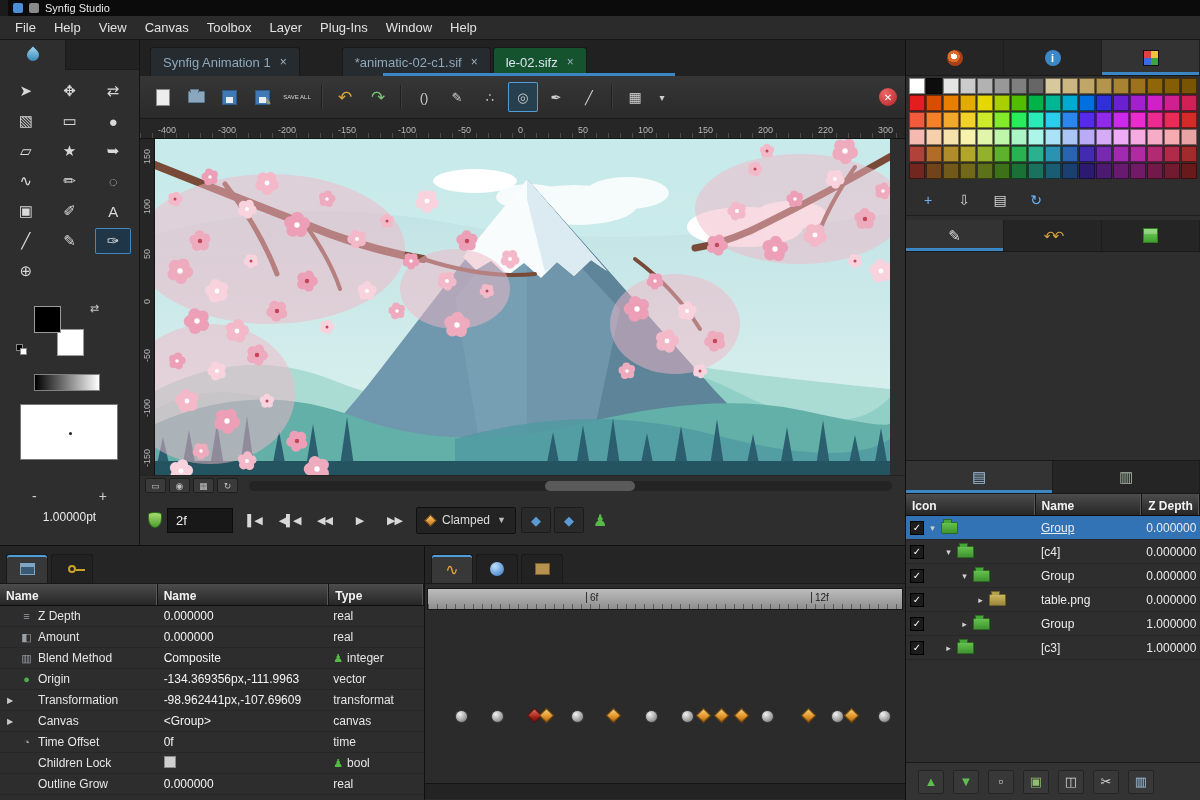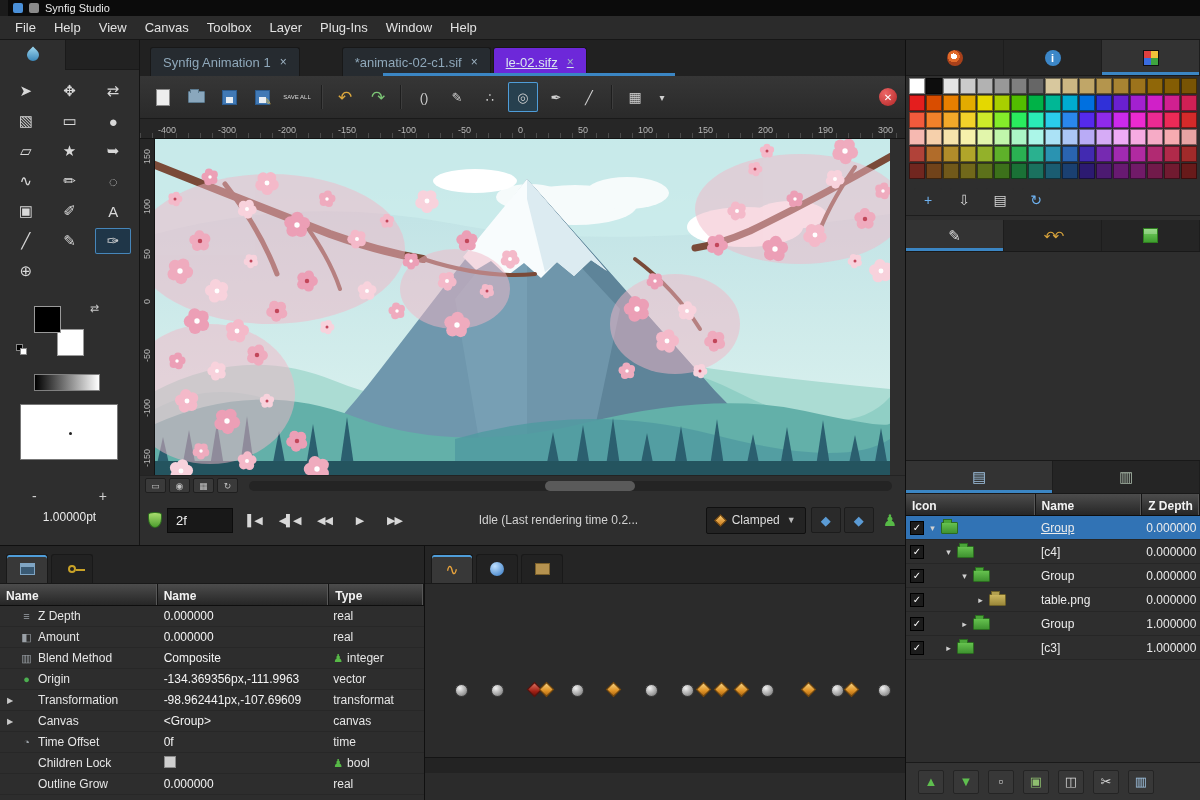--- a/index.html
+++ b/index.html
@@ -34,21 +34,21 @@
   #brush-size-preview { position:absolute; left:20px; top:112px; width:98px; height:56px; background:#fff; border:1px solid #777; }
   #brush-size-preview::after { content:""; position:absolute; left:48px; top:27px; width:3px; height:3px; border-radius:50%; background:#222; }
   #size-row { position:absolute; top:448px; left:32px; right:32px; display:flex; justify-content:space-between; color:#cfcfcf; font-size:14px; }
   #size-label { position:absolute; top:470px; left:0; right:0; text-align:center; color:#ececec; font-size:12px; }
 
   
   #canvas-panel { position:absolute; top:40px; left:140px; width:765px; height:505px; background:#2e2e2e; }
   #doc-tabstrip { position:absolute; top:0; left:0; right:0; height:36px; background:#212121; display:flex; align-items:flex-end; padding-left:10px; }
   .doc-tab { height:29px; padding:0 12px; display:flex; align-items:center; gap:9px; font-size:13px; color:#8fa8ba;
              background:#262b30; border:1px solid #181818; border-bottom:none; border-radius:3px 3px 0 0; margin-right:2px; }
-  .doc-tab.active { background:#6d28d9; color:#d9e6ef;text-decoration:underline; }
+  .doc-tab.active { background:#14532d; color:#d9e6ef; }
   .tab-close { color:#9fb4c4; font-size:12px; }
   #tab-underline { position:absolute; bottom:0; left:243px; width:292px; height:3px; background:#3b86c4; }
   #canvas-toolbar { position:absolute; top:36px; left:0; right:0; height:43px; background:linear-gradient(#363636,#2a2a2a);
                     border-bottom:1px solid #1a1a1a; display:flex; align-items:center; padding:0 8px; gap:3px; }
   .cbtn { min-width:30px; height:30px; display:flex; align-items:center; justify-content:center; color:#cfcfcf; border-radius:2px; font-size:15px; }
   .cbtn.tool-active { background:#27404f; box-shadow:inset 0 0 0 1px #4f9dd9; }
   .csep { width:2px; height:24px; background:#1e1e1e; border-right:1px solid #3d3d3d; margin:0 4px; }
   .i-doc { width:14px; height:17px; background:#ededed; border:1px solid #8a8a8a; position:relative; }
   .i-folder { width:17px; height:12px; background:#8aa7bd; border:1px solid #5c7a8f; border-radius:1px; position:relative; }
   .i-folder::before { content:""; position:absolute; top:-3px; left:1px; width:7px; height:3px; background:#8aa7bd; border:1px solid #5c7a8f; border-bottom:none; }
@@ -314,21 +314,21 @@
         <span class="rh-label" style="left: 78px;">-300</span>
         <span class="rh-label" style="left: 138px;">-200</span>
         <span class="rh-label" style="left: 198px;">-150</span>
         <span class="rh-label" style="left: 258px;">-100</span>
         <span class="rh-label" style="left: 318px;">-50</span>
         <span class="rh-label" style="left: 378px;">0</span>
         <span class="rh-label" style="left: 438px;">50</span>
         <span class="rh-label" style="left: 498px;">100</span>
         <span class="rh-label" style="left: 558px;">150</span>
         <span class="rh-label" style="left: 618px;">200</span>
-        <span class="rh-label" style="left: 678px;">190</span>
+        <span class="rh-label" style="left: 678px;">220</span>
         <span class="rh-label" style="left: 738px;">300</span>
       </div>
     <div id="ruler-v">
         <span class="rv-label" style="top: 10px;">150</span>
         <span class="rv-label" style="top: 60px;">100</span>
         <span class="rv-label" style="top: 110px;">50</span>
         <span class="rv-label" style="top: 160px;">0</span>
         <span class="rv-label" style="top: 210px;">-50</span>
         <span class="rv-label" style="top: 260px;">-100</span>
         <span class="rv-label" style="top: 310px;">-150</span>
@@ -763,21 +763,20 @@
     <div id="time-row">
       <span id="shield"></span>
       <input id="frame-input" readonly="" value="2f" style="">
       <div id="transport" style="display:flex;gap:2px;">
           <div class="t-btn">▌◀</div>
           <div class="t-btn">◀▌◀</div>
           <div class="t-btn">◀◀</div>
           <div class="t-btn">▶</div>
           <div class="t-btn">▶▶</div>
         </div>
-      <div id="status-text">Idle (Last rendering time 0.2...</div>
       <div id="interp-dd">
         <span class="diamond-sm"></span>
         <span>Clamped</span>
         <span class="dd-caret">▼</span>
       </div>
       <div id="lock-buttons" style="display:flex;gap:3px;">
           <div class="tr-lock">◆</div>
           <div class="tr-lock">◆</div>
         </div>
       <span id="animate-toggle">♟</span>
@@ -908,20 +907,24 @@
       <div class="panel-tab active">
           <span style="color:#e8a33c;font-size:16px;">∿</span>
         </div>
       <div class="panel-tab">
           <span style="width:14px;height:14px;border-radius:50%;background:radial-gradient(circle at 35% 30%,#bfe0ff,#2f74c0);display:block;"></span>
         </div>
       <div class="panel-tab">
           <span style="width:15px;height:12px;background:#b5924f;border:1px solid #7a5f2a;display:block;"></span>
         </div>
     </div>
+    <div id="tt-ruler">
+        <span class="tt-label" style="left: 158px;">6f</span>
+        <span class="tt-label" style="left: 383px;">12f</span>
+      </div>
     <div id="tt-body">
         <span class="marker m-circle" style="left: 30px;"></span>
         <span class="marker m-circle" style="left: 66px;"></span>
         <span class="marker m-red" style="left: 104px;"></span>
         <span class="marker m-diamond" style="left: 116px;"></span>
         <span class="marker m-circle" style="left: 146px;"></span>
         <span class="marker m-diamond" style="left: 183px;"></span>
         <span class="marker m-circle" style="left: 220px;"></span>
         <span class="marker m-circle" style="left: 256px;"></span>
         <span class="marker m-diamond" style="left: 273px;"></span>

